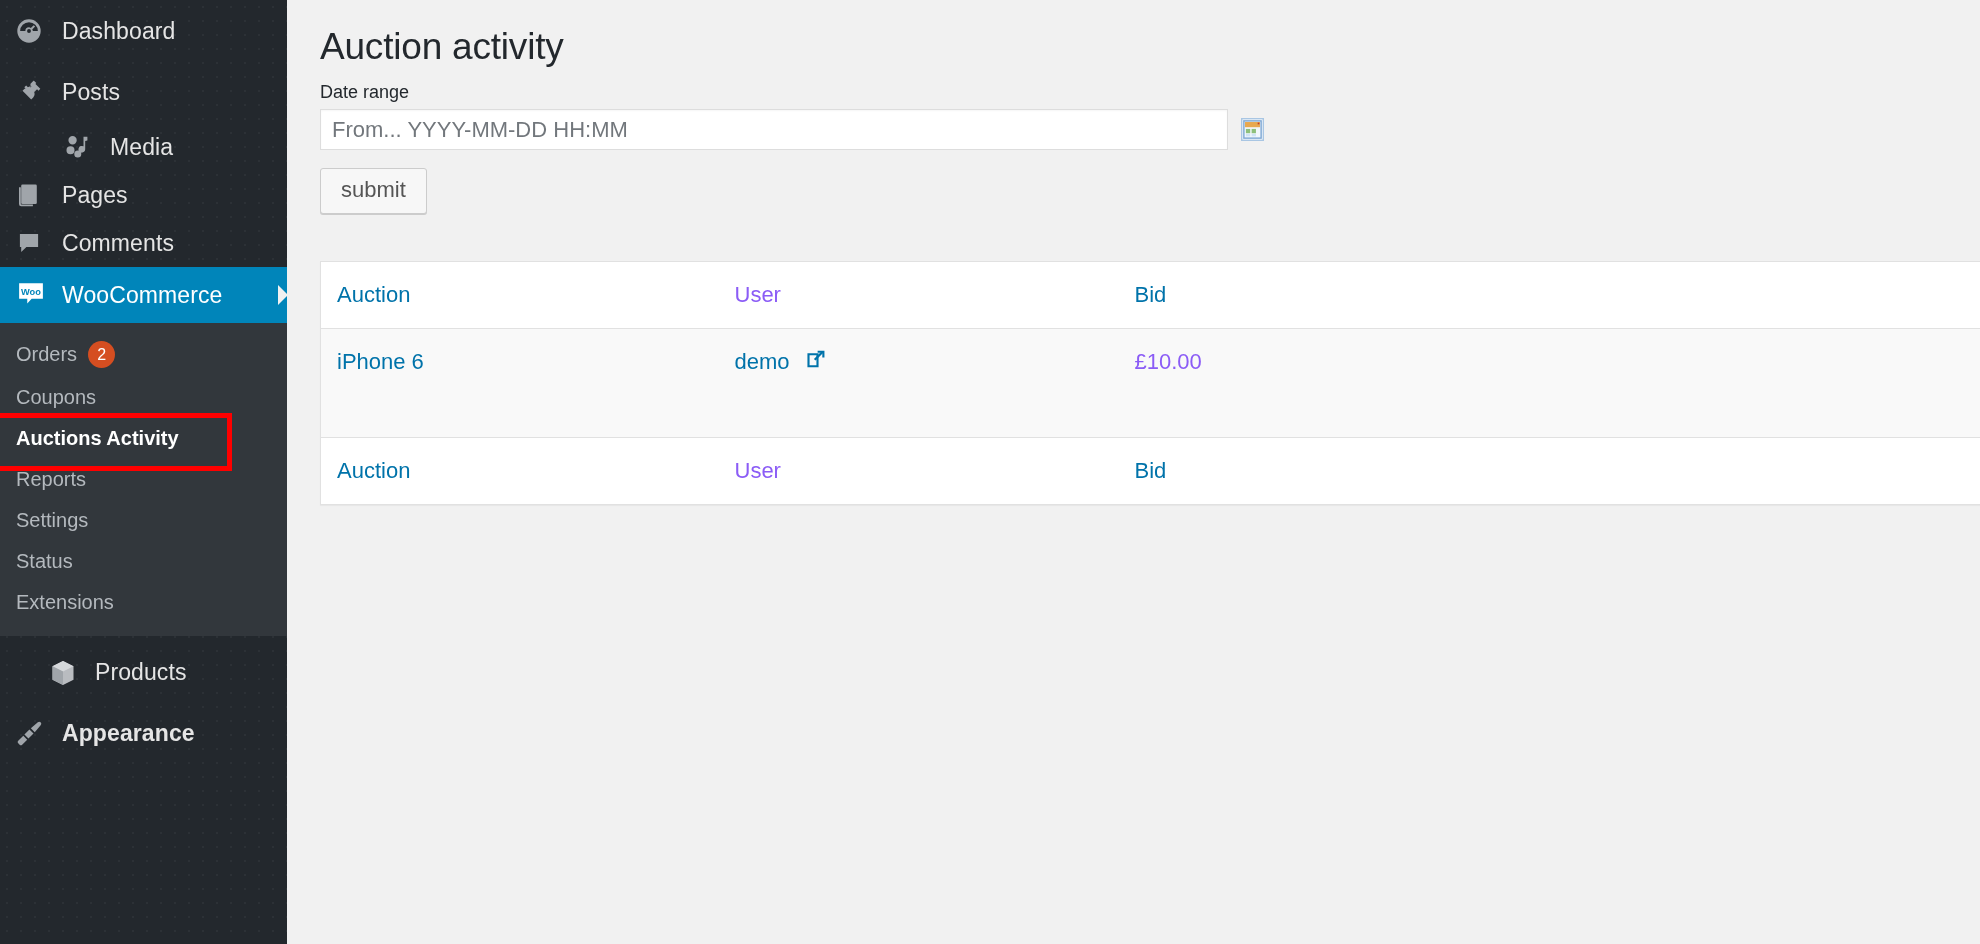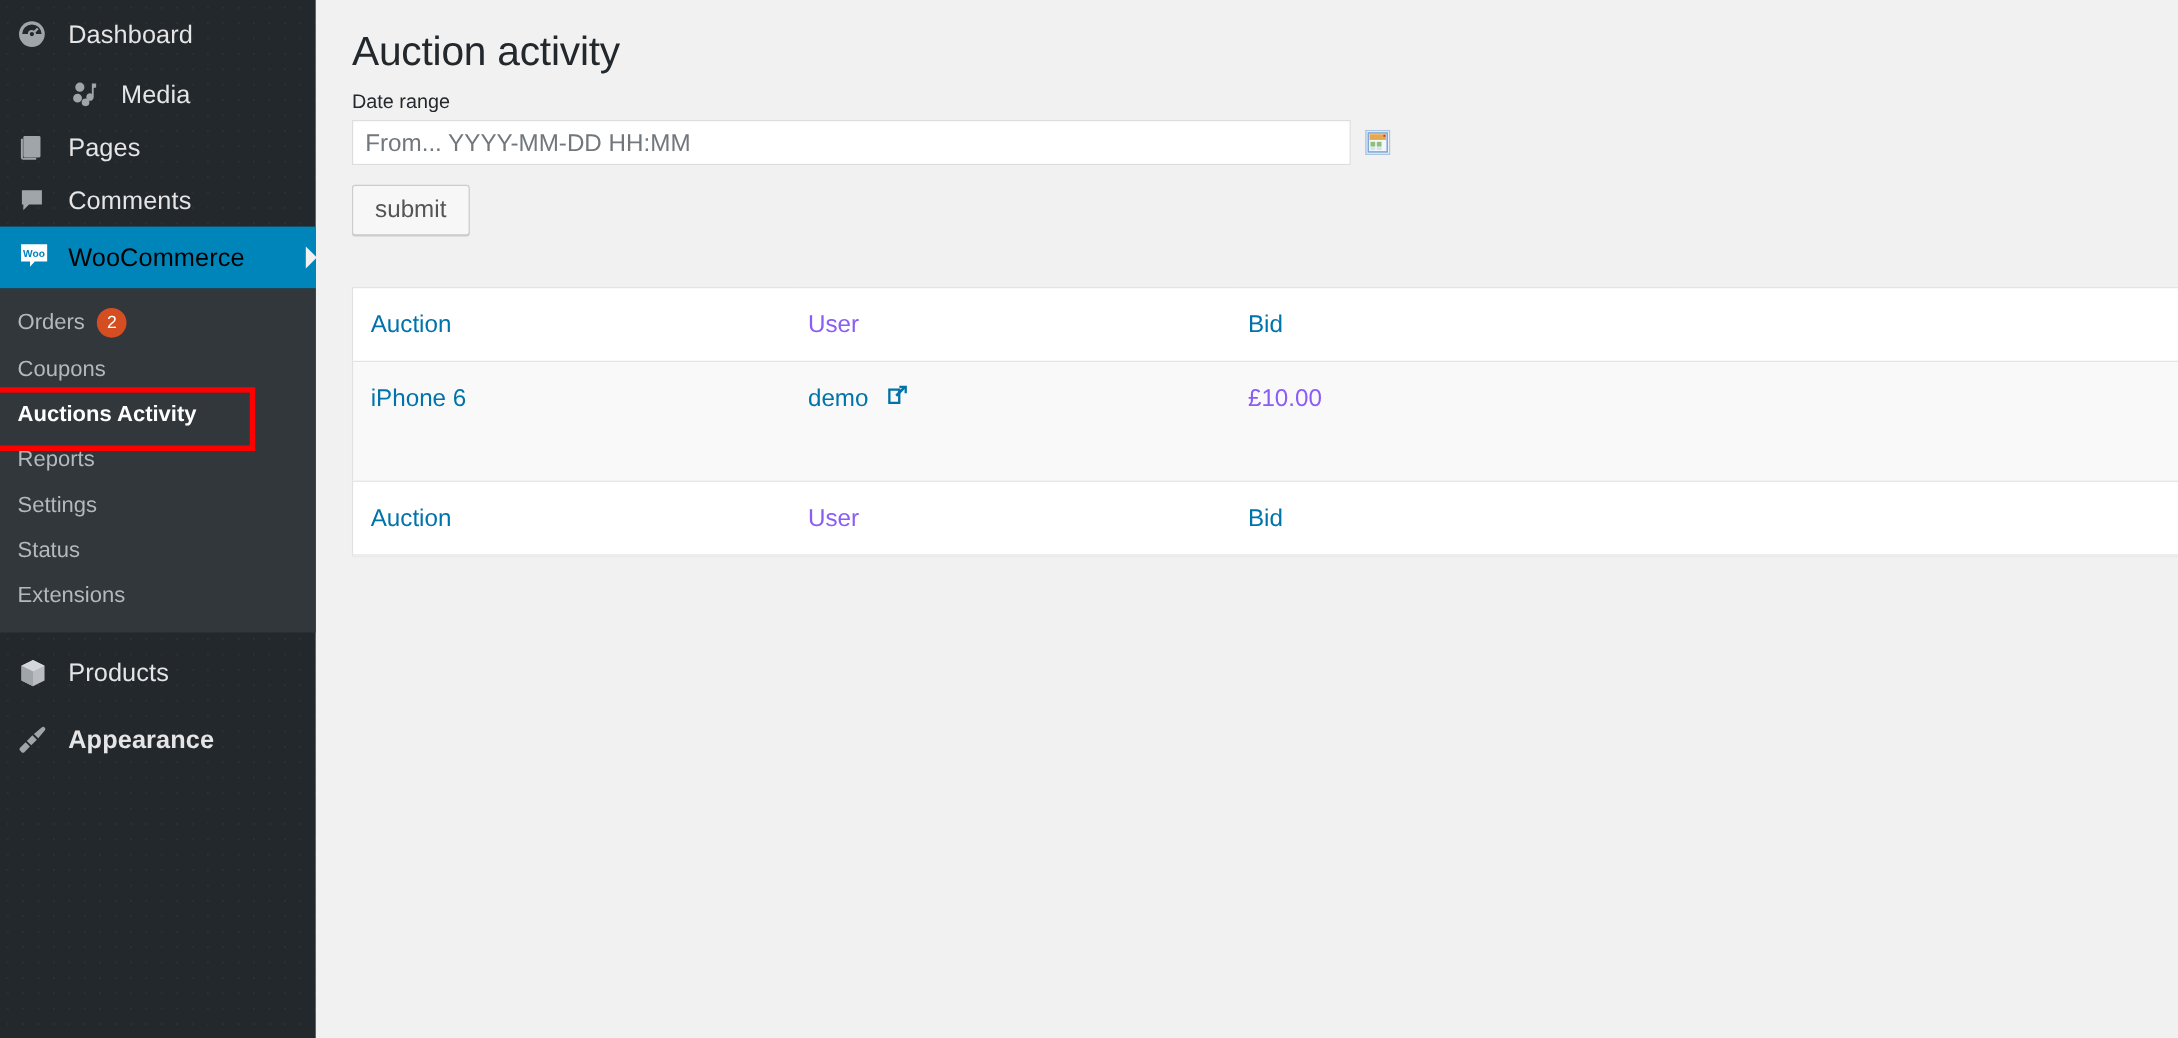--- a/index.html
+++ b/index.html
@@ -28,21 +28,21 @@
     padding-left: 16px;
     color: #e5e5e5;
     font-size: 23px;
     letter-spacing: .1px;
   }
   .menu-top .mi { width: 46px; flex: 0 0 46px; display: flex; align-items: center; }
   .menu-top .mlabel { white-space: nowrap; }
 
   .menu-top.current {
     background: #0085ba;
-    color: #000000;
+    color: #ffffff;
   }
   .menu-top.current::after {
     content: "";
     position: absolute; right: -1px; top: 50%;
     margin-top: -10px;
     border-style: solid;
     border-width: 10px 0 10px 10px;
     border-color: transparent transparent transparent #f1f1f1;
   }
 
@@ -157,20 +157,30 @@
 
     <div class="menu-top" style="height:62px;">
       <span class="mi">
         <svg width="26" height="26" viewBox="0 0 20 20" fill="#a0a5aa">
             <path d="M10 1a9 9 0 1 0 0 18 9 9 0 0 0 0-18zm0 2.2a6.8 6.8 0 0 1 6.8 6.8H13a3 3 0 0 0-.5-1.2l2.2-2.2-1.1-1.1-2.2 2.2A3 3 0 0 0 10 7.2 2.8 2.8 0 0 0 7.2 10H3.2A6.8 6.8 0 0 1 10 3.2zm0 5.3a1.5 1.5 0 1 1 0 3 1.5 1.5 0 0 1 0-3z"></path>
           </svg>
       </span>
       <span class="mlabel">Dashboard</span>
     </div>
 
+    <div class="menu-top" style="height:61px;">
+      <span class="mi">
+        <svg width="26" height="26" viewBox="0 0 20 20" fill="#a0a5aa">
+            <path d="M15.6 2.4 13 5c-1.3-.4-2.7-.2-3.8.6L7.8 4.2 6.4 5.6l4 4 1.4-1.4-1.4-1.4c.8-1.1 1-2.5.6-3.8l2.6-2.6-1.6-1.6zM9 11 3.5 16.5 2 18l1.5-1.5L9 11z"></path>
+            <path d="m8.3 8.9-5.6 5.6a1 1 0 0 0 0 1.4l1.4 1.4a1 1 0 0 0 1.4 0l5.6-5.6-2.8-2.8z" opacity="0"></path>
+            <path d="M13.2 1.3 11.8 2.7l1.1 1.1-2.2 2.2a4.1 4.1 0 0 0-4.3.9L5 8.3l6.7 6.7 1.4-1.4a4.1 4.1 0 0 0 .9-4.3l2.2-2.2 1.1 1.1 1.4-1.4-5.5-5.5zM8.3 11.7 2 18l6.3-6.3z"></path>
+          </svg>
+      </span>
+      <span class="mlabel">Posts</span>
+    </div>
 
     <div class="menu-top" style="height:48px;margin-left:48px;">
       <span class="mi">
         <svg width="26" height="26" viewBox="0 0 20 20" fill="#a0a5aa">
             <path d="M6.6 1.6A3.2 3.2 0 1 0 6.6 8a3.2 3.2 0 0 0 0-6.4zM15 2.2v7.3a2.6 2.6 0 1 0 1.3 2.2V5.4L18 5V2.2l-3 0zM5 9.4a3.1 3.1 0 1 0 0 6.2 3.1 3.1 0 0 0 0-6.2zm5.6 3.3a2.7 2.7 0 1 0 0 5.4 2.7 2.7 0 0 0 0-5.4z"></path>
           </svg>
       </span>
       <span class="mlabel">Media</span>
     </div>
 
@@ -222,21 +232,21 @@
         <span>Settings</span>
       </li>
       <li>
         <span>Status</span>
       </li>
       <li>
         <span>Extensions</span>
       </li>
     </ul>
 
-    <div class="menu-top" style="height:65px; padding-top:8px;">
+    <div class="menu-top" style="height:65px; padding-top:8px;margin-left:33px;">
       <span class="mi">
         <svg width="28" height="28" viewBox="0 0 20 20" fill="#a0a5aa">
           <path d="M10 1.5 2.5 5.2v9.6L10 18.5l7.5-3.7V5.2L10 1.5z" fill="#b9bcc0"></path>
           <path d="M10 1.5 2.5 5.2 10 8.9l7.5-3.7L10 1.5z" fill="#d5d8db"></path>
           <path d="M2.5 5.2 10 8.9v9.6L2.5 14.8V5.2z" fill="#a0a5aa"></path>
         </svg>
       </span>
       <span class="mlabel">Products</span>
     </div>
 

